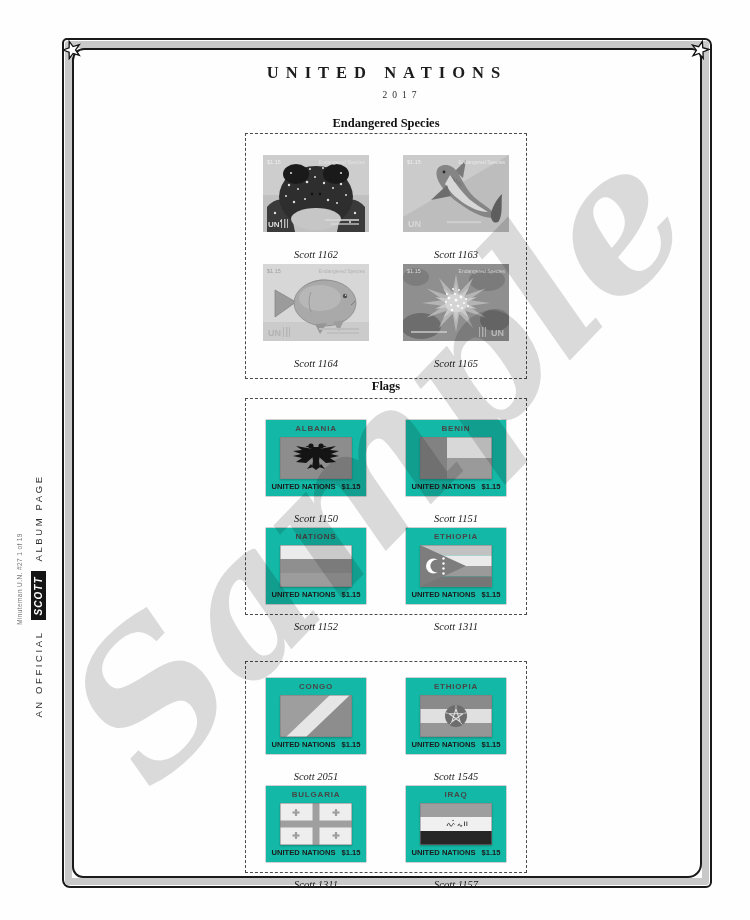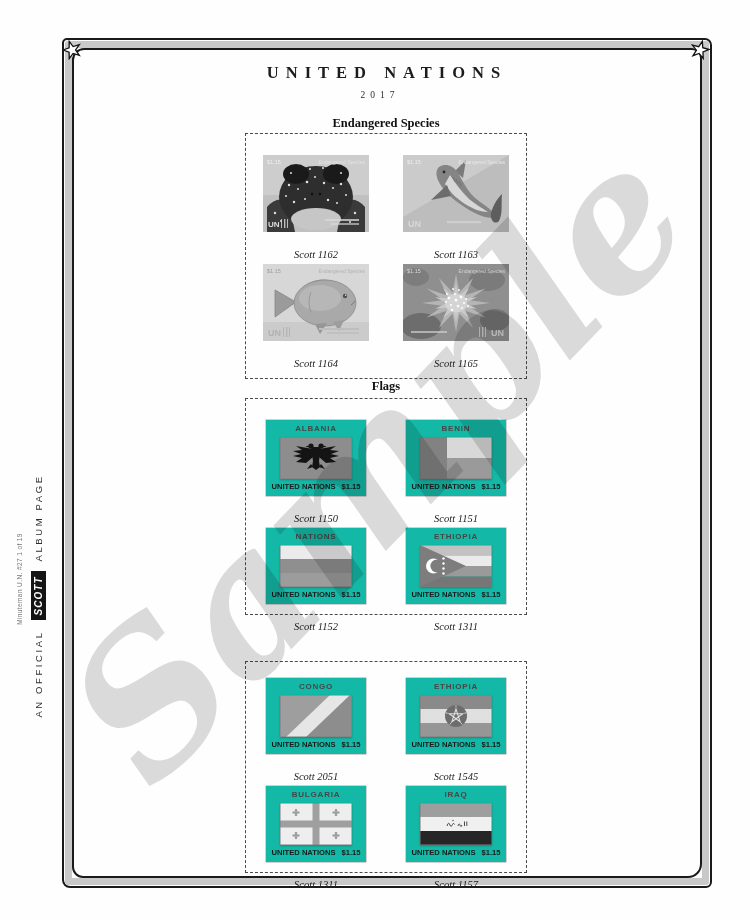--- a/index.html
+++ b/index.html
@@ -29,21 +29,21 @@
   }
   .sidebar-edition{
     position:absolute;left:-26px;top:574px;width:94px;height:10px;text-align:center;
     transform:rotate(-90deg);transform-origin:center;
     font-family:"Liberation Sans",sans-serif;font-size:6.5px;color:#777;
     letter-spacing:.4px;white-space:nowrap;
   }
   
   .title{position:absolute;left:175px;width:424px;top:63px;text-align:center;
     font-size:16.5px;font-weight:700;letter-spacing:7px;color:#1c1c1c;}
-  .year{position:absolute;left:168px;width:424px;top:90px;text-align:center;
+  .year{position:absolute;left:190px;width:424px;top:90px;text-align:center;
     font-size:9.5px;letter-spacing:5px;color:#2a2a2a;}
   .section-heading{position:absolute;left:245px;width:282px;text-align:center;
     font-size:12.5px;font-weight:700;color:#101010;}
   #h-endangered{top:116px;}
   #h-flags{top:379px;}
   
   .stamp-box{position:absolute;left:245px;width:282px;border:1px dashed #4a4a4a;
     box-sizing:border-box;}
   #box-es{top:133px;height:246px;padding-top:21px;}
   #box-f1{top:398px;height:217px;padding-top:21px;}

